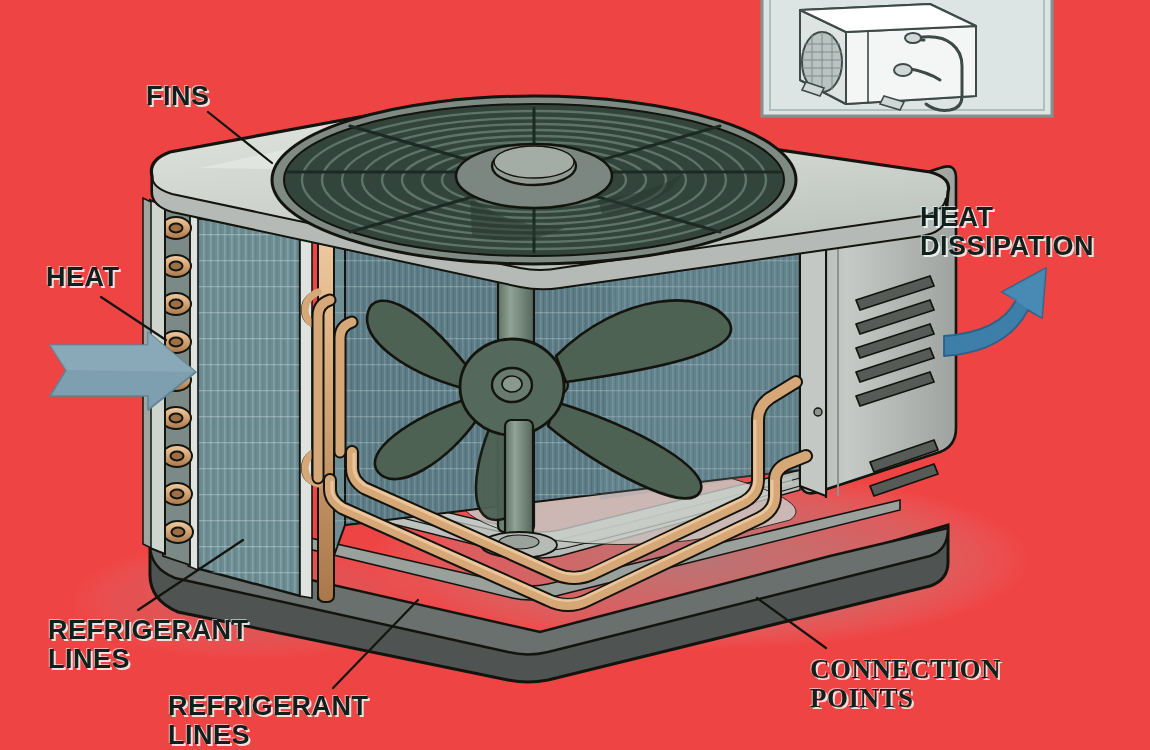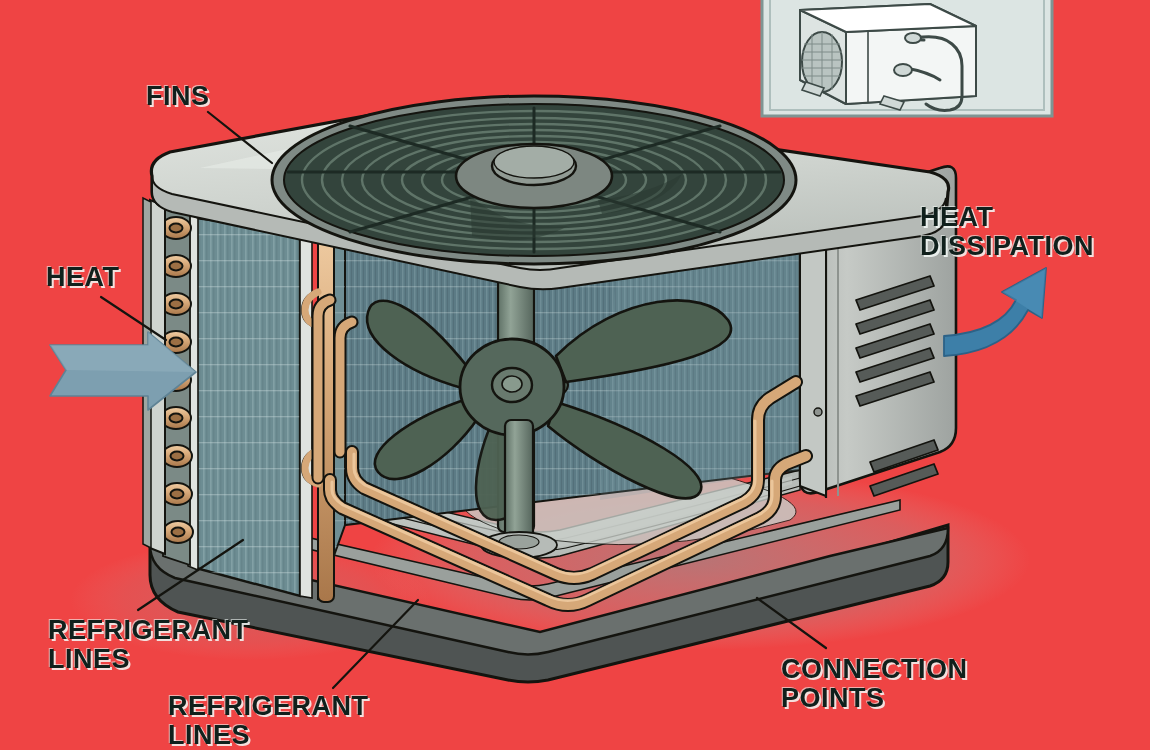--- a/index.html
+++ b/index.html
@@ -348,16 +348,16 @@
 
   <div class="label two-line" style="left:920px; top:203px;">HEAT
 DISSIPATION</div>
 
   <div class="label two-line" style="left:48px; top:616px;">REFRIGERANT
 LINES</div>
 
   <div class="label two-line" style="left:168px; top:692px;">REFRIGERANT
 LINES</div>
 
-  <div class="label two-line" style="left:781px; top:655px;">CONNECTION
+  <div class="label two-line" style="left:810px; top:655px;font-family:Liberation Serif, serif;">CONNECTION
 POINTS</div>
 
 </div>
 
 </body></html>

